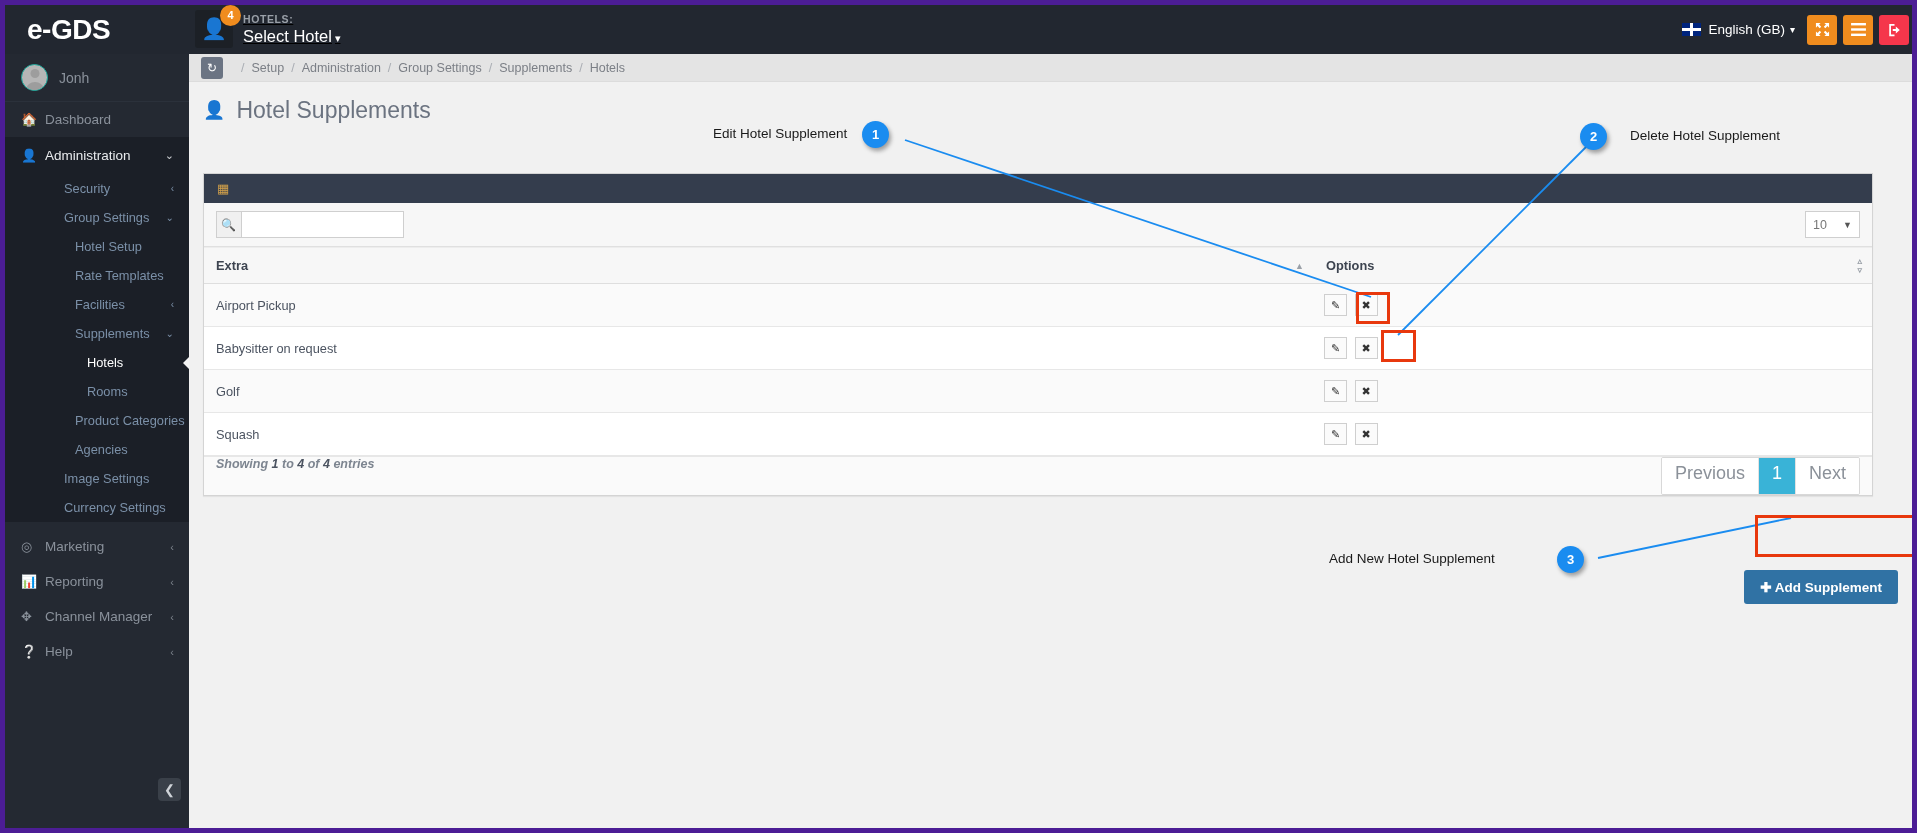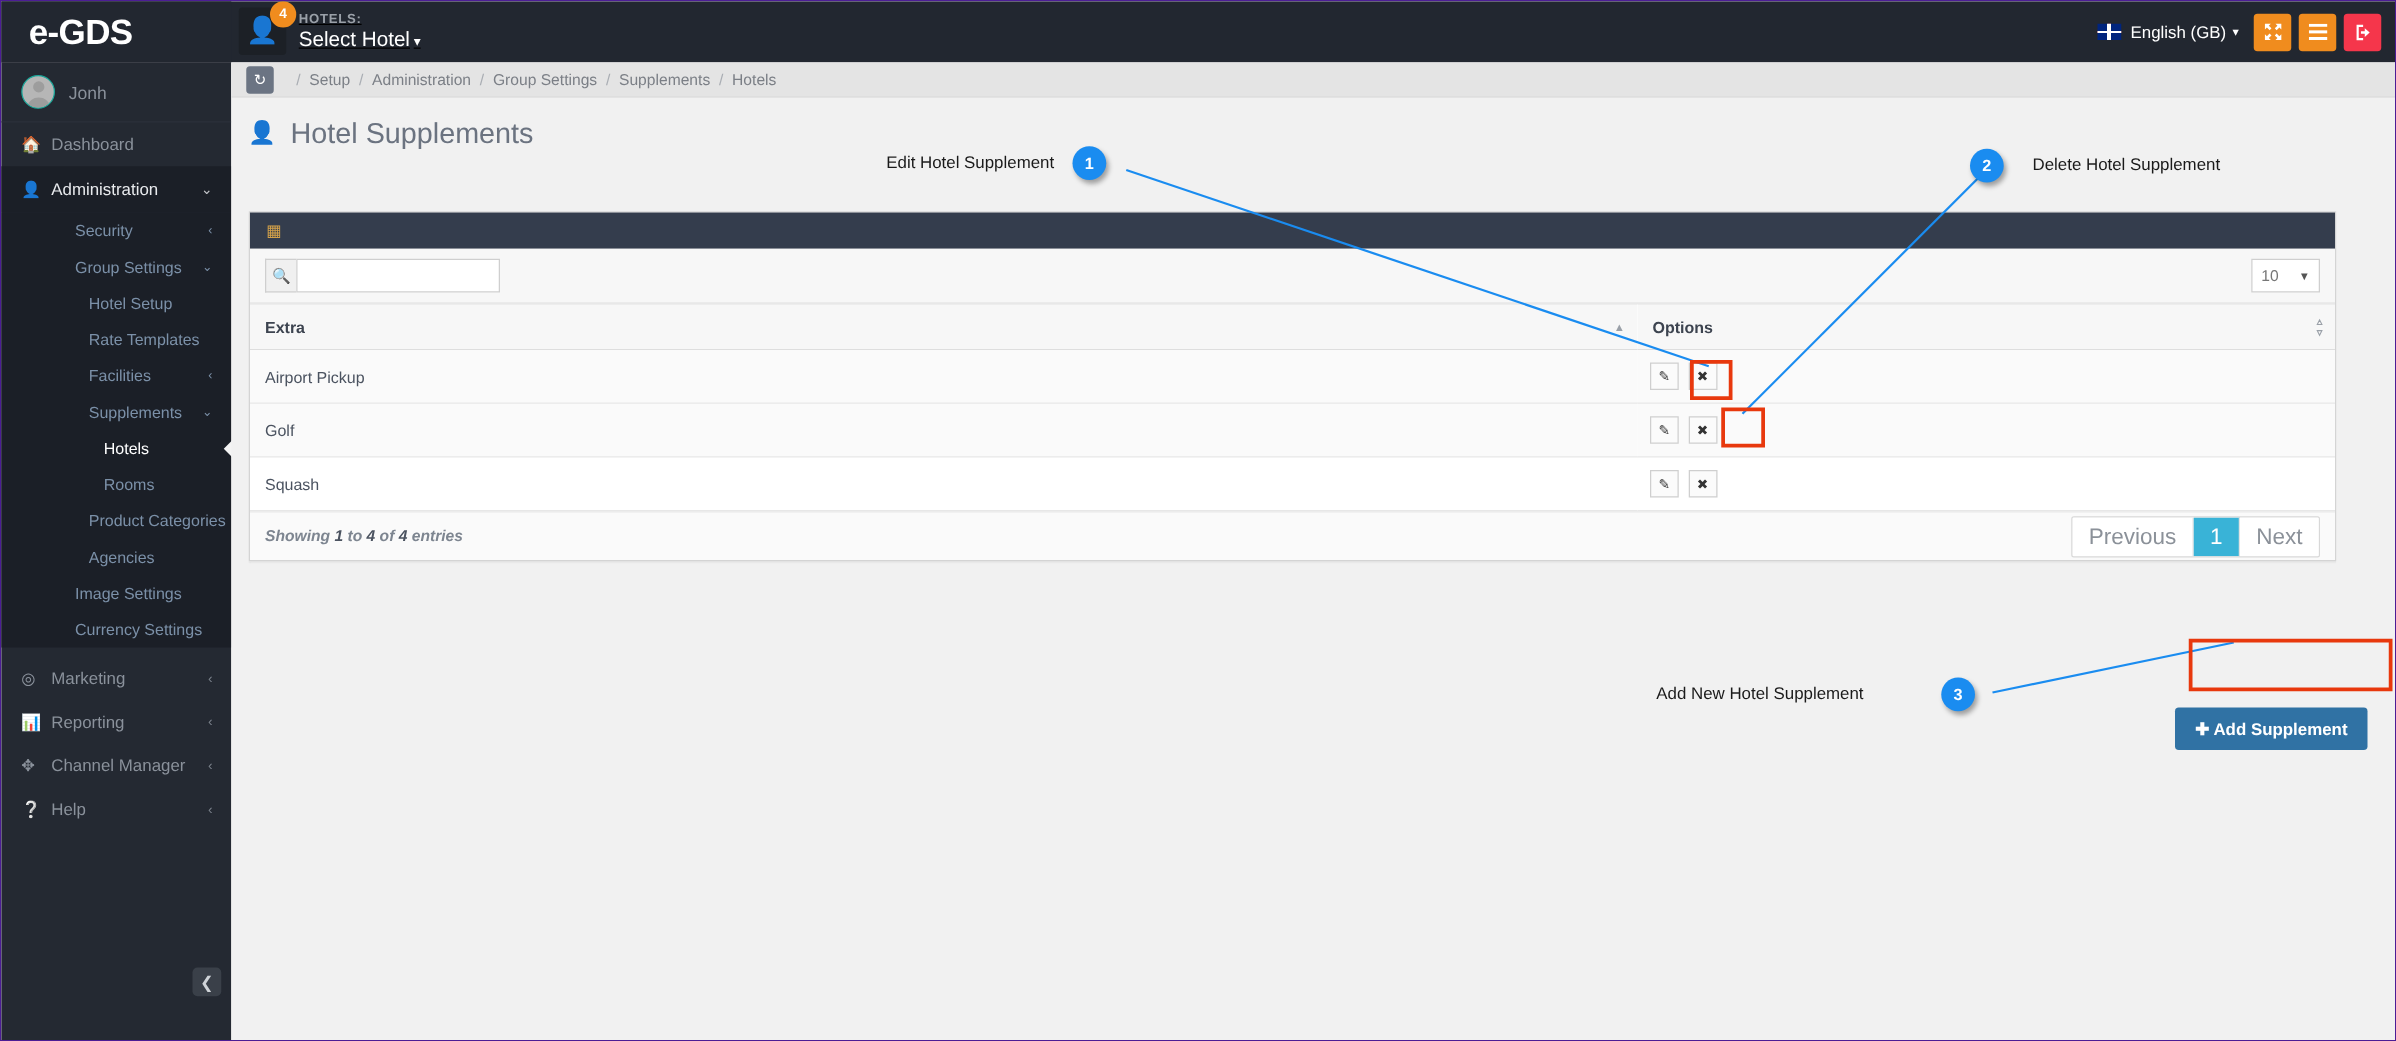--- a/index.html
+++ b/index.html
@@ -5,22 +5,22 @@
   * { box-sizing: border-box; margin: 0; padding: 0; }
   html, body {
     width: 1917px; height: 833px;
     background: #ffffff;
     font-family: "Liberation Sans", sans-serif;
     overflow: hidden;
   }
   .page {
     position: relative;
     width: 1917px; height: 833px;
-    border: 1px solid #4c1d95;
-    background: #e5e5e5;
+    border: 5px solid #4c1d95;
+    background: #3b82f6;
     overflow: hidden;
   }
 
   
   .topbar {
     position: absolute; left: 0; top: 0; width: 1917px; height: 49px;
     background: #222730;
     display: flex; align-items: center;
   }
   .brand {
@@ -183,21 +183,21 @@
   }
   tr.odd td { background: #fafafa; }
   tr.even td { background: #ffffff; }
   td.opt { padding-left: 10px; }
   .iconbtn {
     display: inline-flex; align-items: center; justify-content: center;
     width: 23px; height: 22px; border: 1px solid #cfcfcf; background: #fbfbfb;
     margin-right: 4px; font-size: 11px; color: #333; cursor: pointer; vertical-align: middle;
   }
   .tfooter {
-    height: 39px; background: #fafafa; display: flex; align-items: center;
+    height: 39px; background: #fafafa; display: flex; 
     justify-content: space-between; padding: 0 12px; border-top: 1px solid #e7e7e7;
   }
   .showing { font-size: 12.5px; color: #7d8590; font-style: italic; font-weight: bold; }
   .showing b { color: #4b5360; }
   .pager { display: flex; border: 1px solid #d8d8d8; border-radius: 2px; overflow: hidden; }
   .pager div {
     padding: 5px 13px; font-size: 18px; color: #8b9199; background: #fff;
     border-right: 1px solid #e2e2e2; cursor: pointer;
   }
   .pager div:last-child { border-right: none; }
@@ -404,20 +404,27 @@
           </tr>
         </thead>
         <tbody>
           <tr class="odd">
             <td>Airport Pickup</td>
             <td class="opt">
               <span class="iconbtn">✎</span>
               <span class="iconbtn">✖</span>
             </td>
           </tr>
+          <tr class="even">
+            <td>Babysitter on request</td>
+            <td class="opt">
+              <span class="iconbtn">✎</span>
+              <span class="iconbtn">✖</span>
+            </td>
+          </tr>
           <tr class="odd">
             <td>Golf</td>
             <td class="opt">
               <span class="iconbtn">✎</span>
               <span class="iconbtn">✖</span>
             </td>
           </tr>
           <tr class="even">
             <td>Squash</td>
             <td class="opt">

